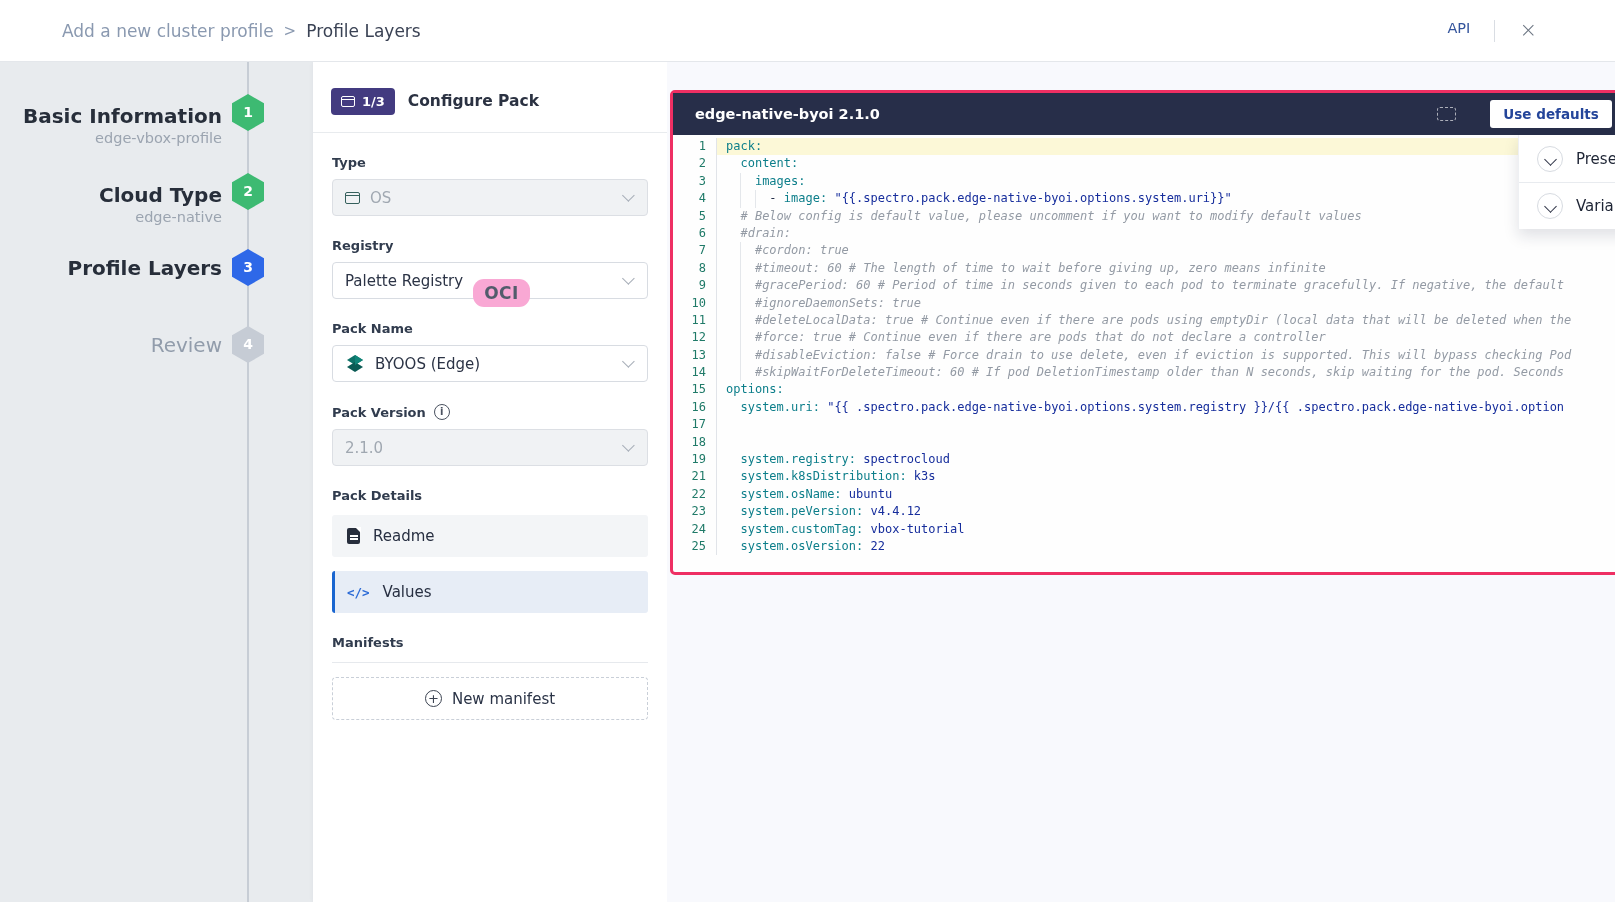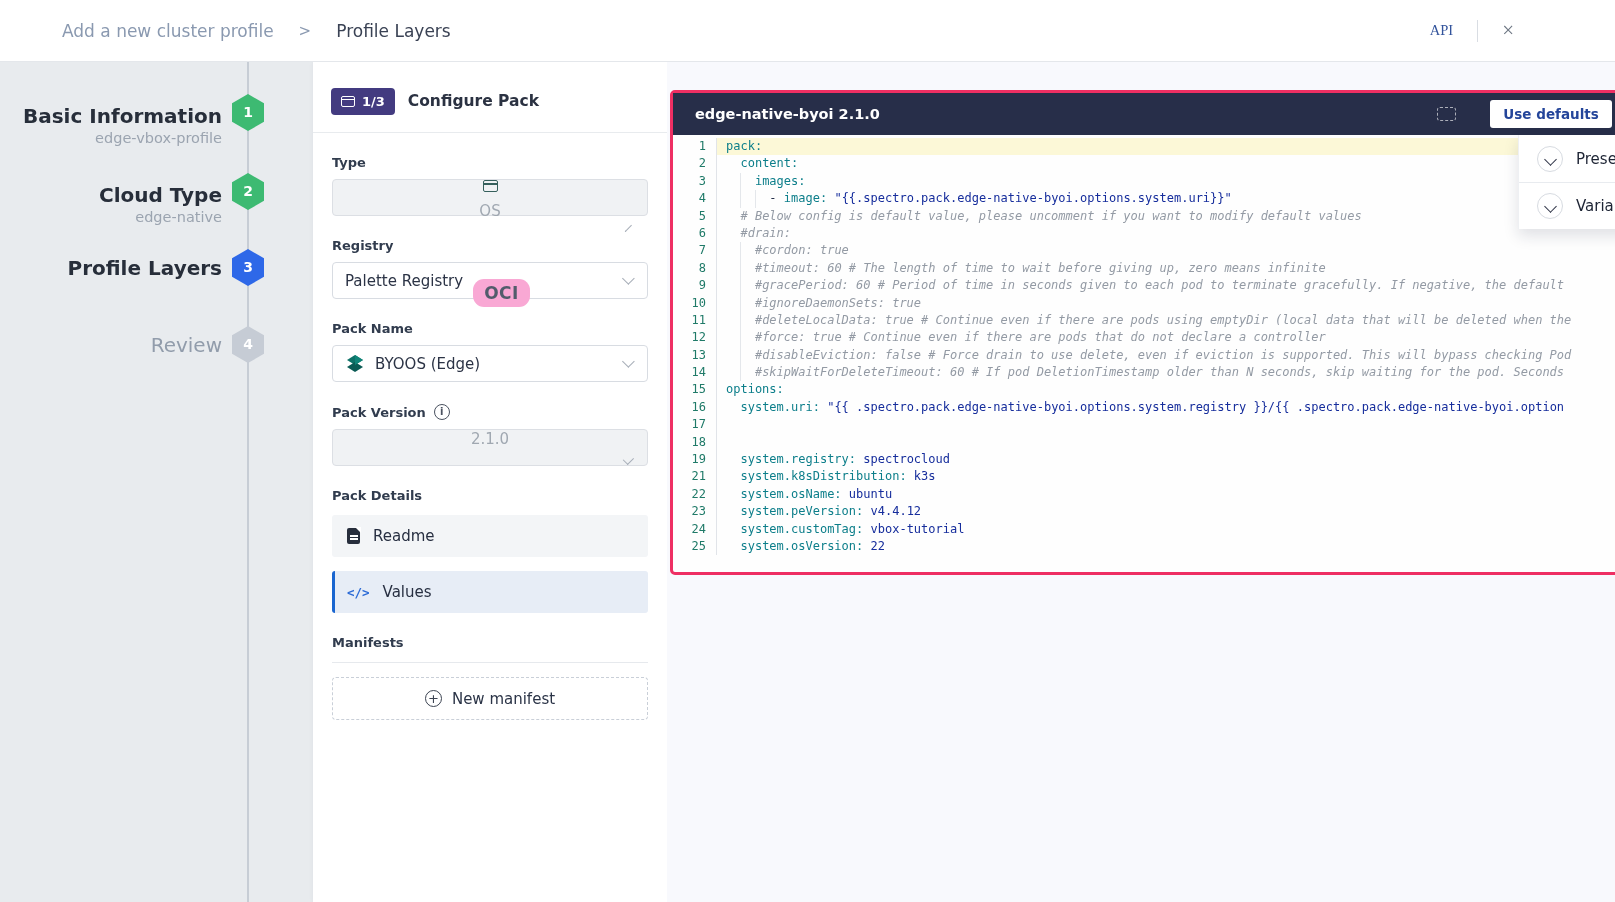--- a/index.html
+++ b/index.html
@@ -2,25 +2,25 @@
 <html><head>
 <meta charset="utf-8">
 <style>
   * { margin:0; padding:0; box-sizing:border-box; }
   html,body { width:1615px; height:902px; overflow:hidden; }
   body { font-family:"DejaVu Sans", sans-serif; background:#e8ebee; position:relative; }
 
   
   .topbar { position:absolute; left:0; top:0; width:1615px; height:62px; background:#fff;
             border-bottom:1px solid #e4e7eb; display:flex; align-items:center; z-index:20; }
-  .crumbs { margin-left:62px; font-size:17px; font-weight:500; display:flex; gap:25px; align-items:center; }
+  .crumbs { margin-left:62px; font-size:17px; font-weight:500; display:flex; gap:10px; align-items:center; }
   .crumb-parent { color:#8a99b0; }
   .crumb-sep { color:#8a99b0; font-size:15px; }
   .crumb-current { color:#3a4254; }
-  .topbar-right { margin-left:auto; margin-right:101px; display:flex; align-items:center; gap:24px;font-family:Liberation Serif, serif; }
+  .topbar-right { margin-left:auto; margin-right:78px; display:flex; gap:24px; }
   .api-link { color:#33549c; font-size:14.5px; font-weight:500; cursor:pointer; }
   .topbar-div { width:1px; height:22px; background:#d9dde3; }
   .close-x { color:#6d7683; font-size:21px; line-height:1; cursor:pointer; font-weight:300; }
 
   
   .content { position:absolute; left:0; top:62px; right:0; bottom:0; background:#e8ebee; }
 
   
   .step-line { position:absolute; left:247px; top:0; bottom:0; width:2px; background:#c7cdd5; }
   .step { position:absolute; left:0; width:313px; }
@@ -44,21 +44,21 @@
   .cp-badge { background:#433b80; border-radius:4px; color:#fff; font-size:13px; font-weight:600;
               padding:6px 10px; display:flex; align-items:center; gap:7px; }
   .win-icon { width:14px; height:11px; border:1.4px solid #fff; border-radius:2px; position:relative; }
   .win-icon::after { content:""; position:absolute; left:0; right:0; top:2px; height:1.4px; background:#fff; }
   .cp-title { font-size:15.5px; font-weight:600; color:#2b3242; }
 
   .form { padding:0 19px; }
   .f-label { font-size:13px; font-weight:600; color:#313c4e; display:flex; align-items:center; gap:8px; }
   .sel { height:37px; border:1px solid #d8dce2; border-radius:4px; background:#fff; display:flex;
          align-items:center; padding:0 12px; gap:10px; font-size:15px; color:#2b3345; cursor:pointer; }
-  .sel.disabled { background:#f0f2f4; border-color:#dcdfe4; color:#a0a8b1; cursor:default;flex-direction:column; }
+  .sel.disabled { background:#f0f2f4; border-color:#dcdfe4; color:#a0a8b1; cursor:default; }
   .chev { margin-left:auto; width:9px; height:9px; border-left:1.6px solid #a7aeb8; border-bottom:1.6px solid #a7aeb8;
           transform:rotate(-45deg) translateY(-3px); }
   .os-icon { width:15px; height:12px; border:1.5px solid #35605c; border-radius:2px; position:relative; flex:0 0 auto; }
   .os-icon::after { content:""; position:absolute; left:0; right:0; top:2px; height:1.5px; background:#35605c; }
   .pill { background:#f9a8d4; color:#525c6b; font-size:17px; font-weight:700; letter-spacing:.5px;
           padding:4px 11px; border-radius:11px;margin-top:24px; }
   .info-i { width:16px; height:16px; border:1.4px solid #4a5260; border-radius:50%; color:#4a5260;
             font-size:10px; font-weight:700; text-align:center; line-height:14px; font-style:normal; }
   .byoos-icon { width:20px; height:20px; flex:0 0 auto; }
   .row-item { height:42px; border-radius:3px; display:flex; align-items:center; gap:13px; padding:0 15px;

